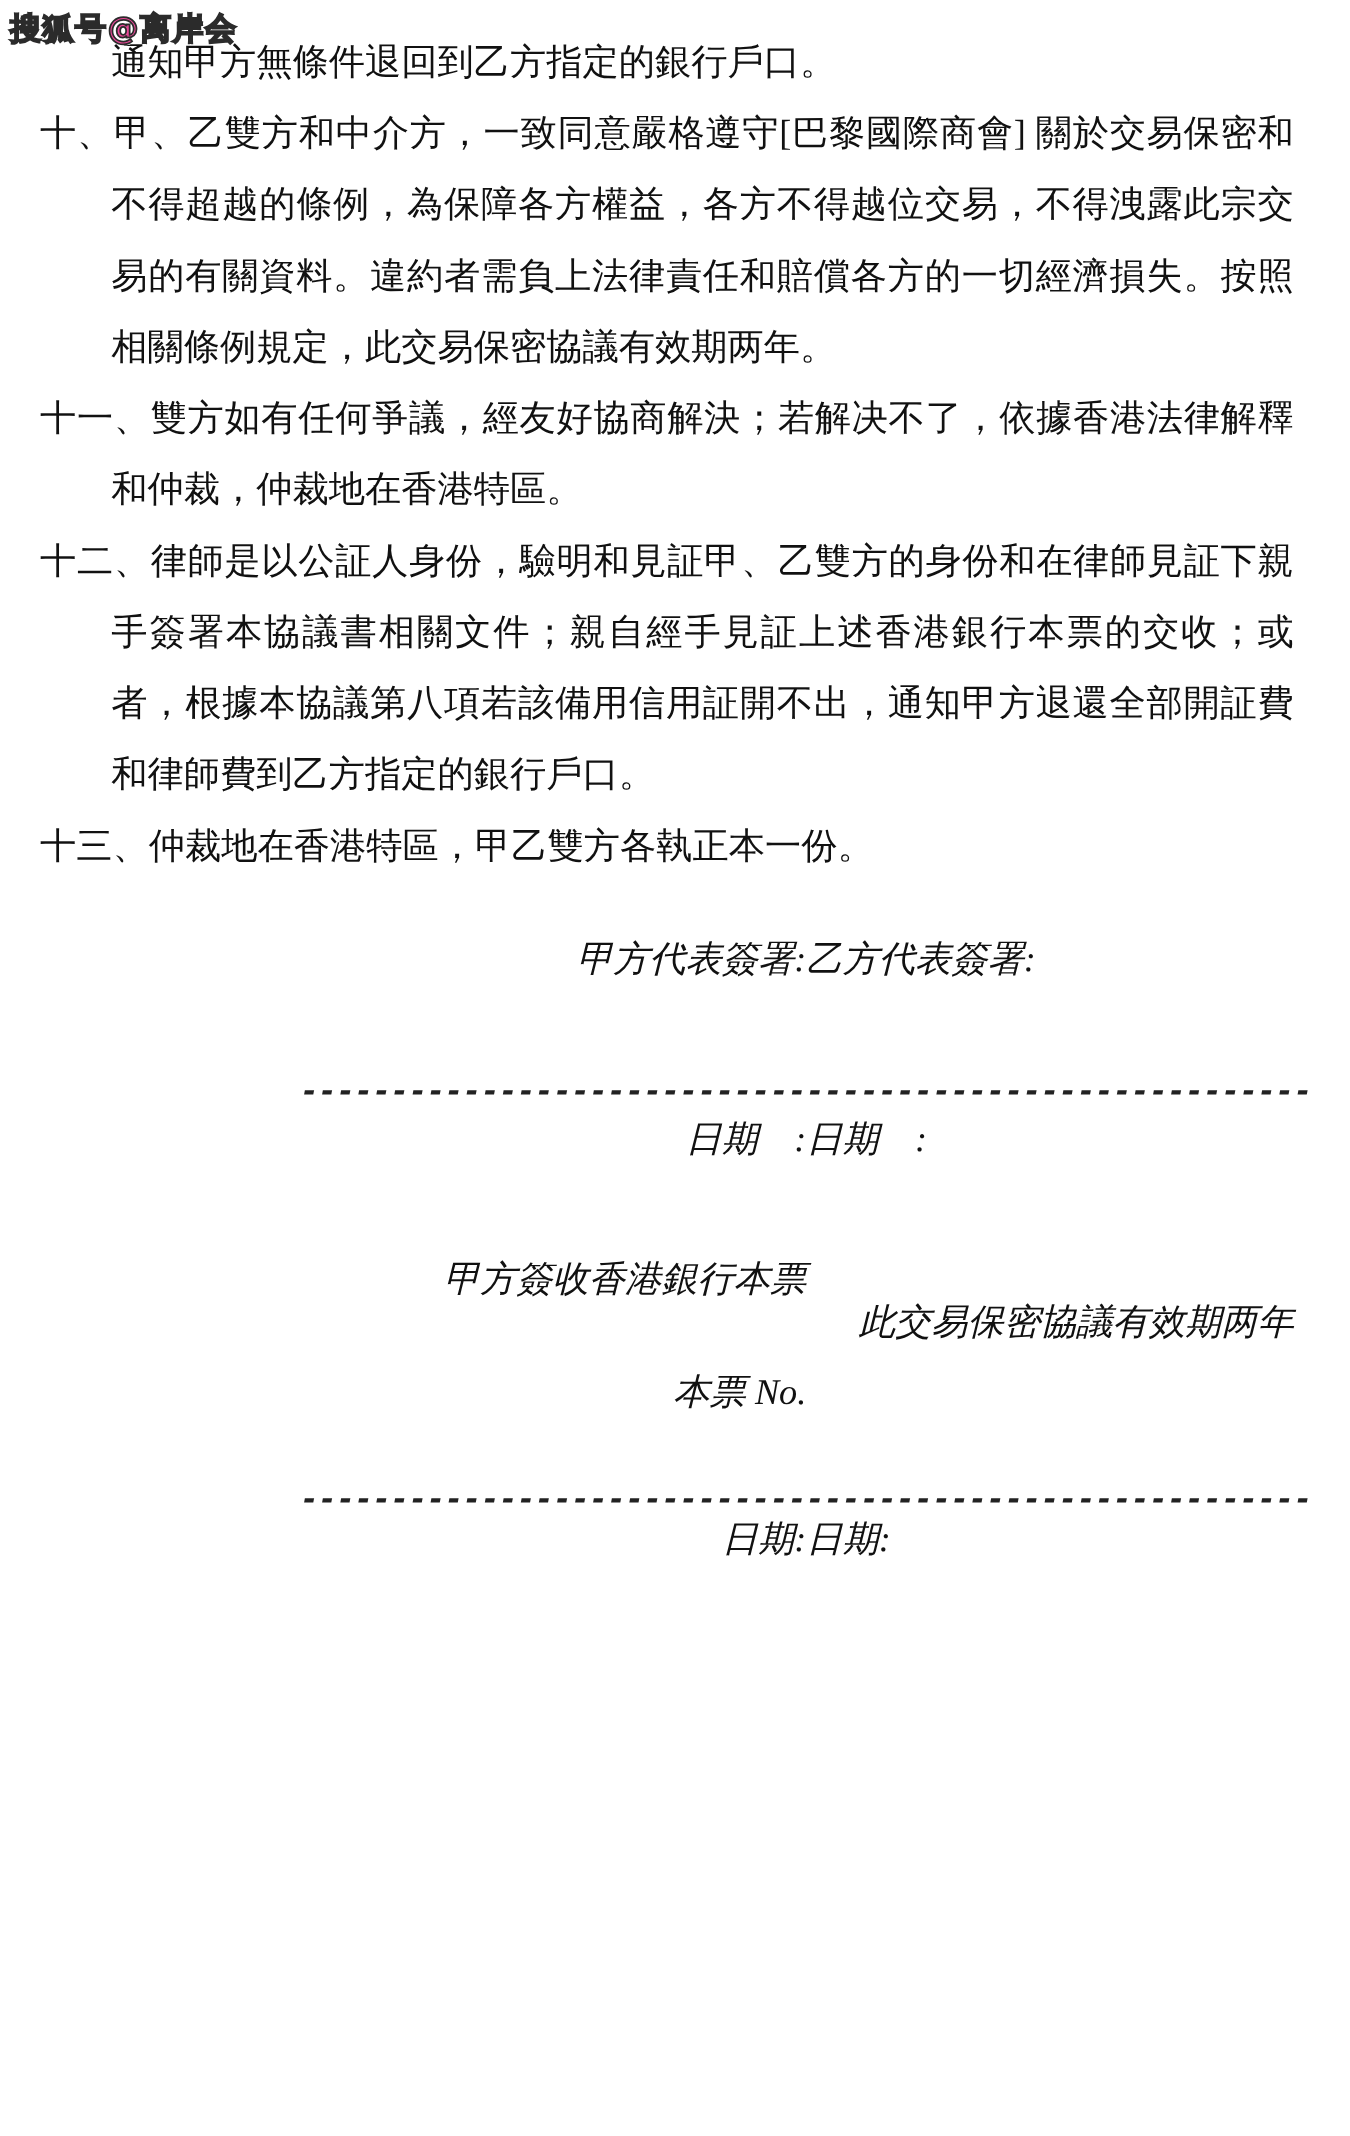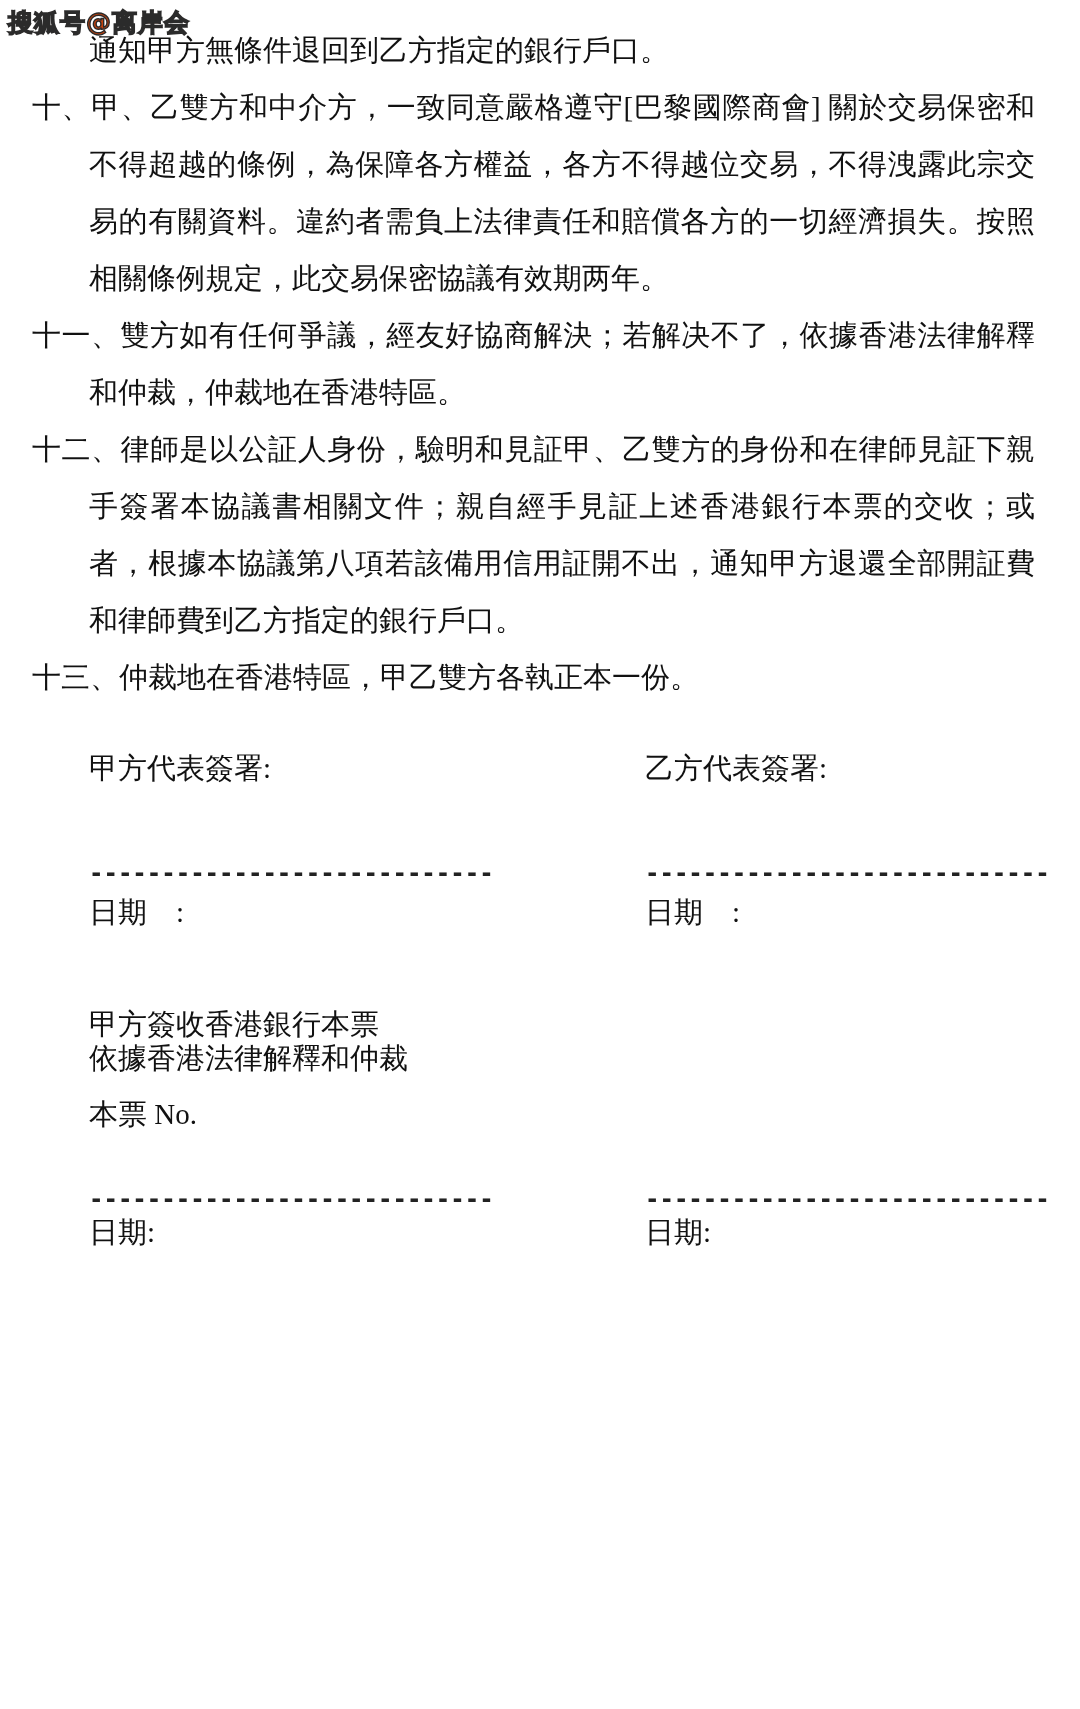--- a/index.html
+++ b/index.html
@@ -12,21 +12,21 @@
     font-family: "Liberation Serif", "DejaVu Serif", serif;
     color: #111111;
   }
   .watermark {
     position: absolute;
     top: 6px;
     left: 8px;
     font-family: "DejaVu Sans", sans-serif;
     font-size: 25px;
     font-weight: bold;
-    color: #c2410c;
+    color: #ec4899;
     -webkit-text-stroke: 1.4px #2b2b2b;
     text-shadow: 1px 1px 0 #ffffff;
     letter-spacing: 1px;
     z-index: 5;
   }
   .doc {
     position: absolute;
     top: 22px;
     left: 32px;
     width: 1003px;
@@ -35,21 +35,22 @@
     text-align: justify;
   }
   .doc p { margin: 0; }
   .cont-line { margin-left: 57px !important; }
   .clause { padding-left: 57px; text-indent: -57px; }
   .sig-row {
     display: flex;
     margin-left: 57px;
     line-height: 34px;
     font-size: 29px;
-    text-align: left;
+    text-align: right;
+    font-style: italic;
   }
   .sig-col-a { width: 556px; flex: none; }
   .sig-col-b { flex: none; }
   .dash-row { line-height: 20px; }
   .dash {
     font-family: "DejaVu Sans Mono", monospace;
     font-size: 24px;
     font-weight: bold;
     color: #222222;
     letter-spacing: 0;
@@ -93,21 +94,21 @@
       <div class="sig-col-b dash">----------------------------</div>
     </div>
 
     <div class="sig-row mt-date1">
       <div class="sig-col-a">日期　:</div>
       <div class="sig-col-b">日期　:</div>
     </div>
 
     <div class="sig-row mt-receipt">
       <div class="sig-col-a">甲方簽收香港銀行本票</div>
-      <div class="sig-col-b">依據香港法律解釋和仲裁</div>
+      <div class="sig-col-b">此交易保密協議有效期两年</div>
     </div>
 
     <div class="sig-row mt-note">
       <div class="sig-col-a">本票 No.</div>
       <div class="sig-col-b"></div>
     </div>
 
     <div class="sig-row dash-row mt-dash2">
       <div class="sig-col-a dash">----------------------------</div>
       <div class="sig-col-b dash">----------------------------</div>

